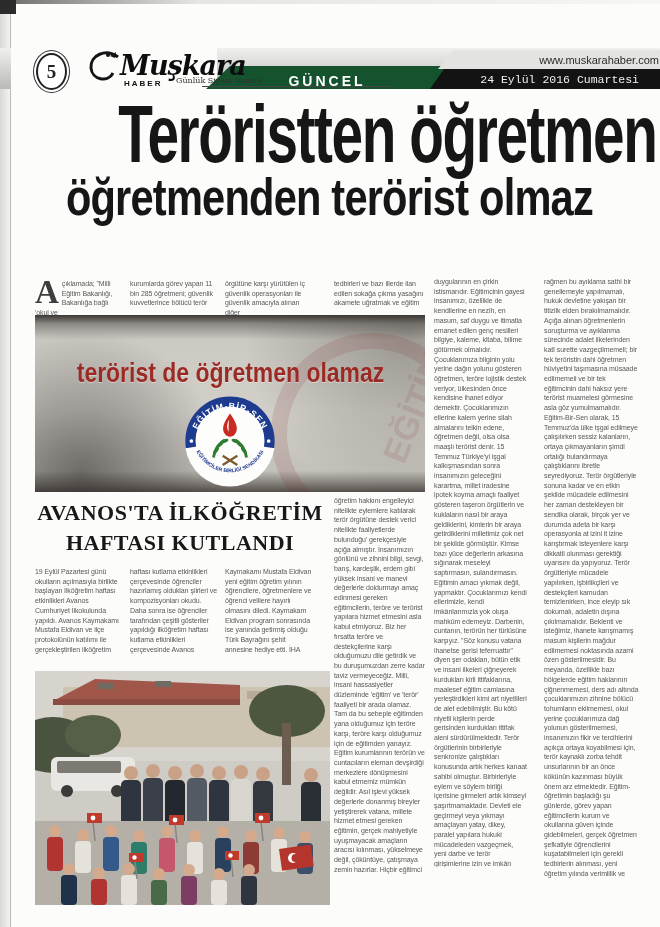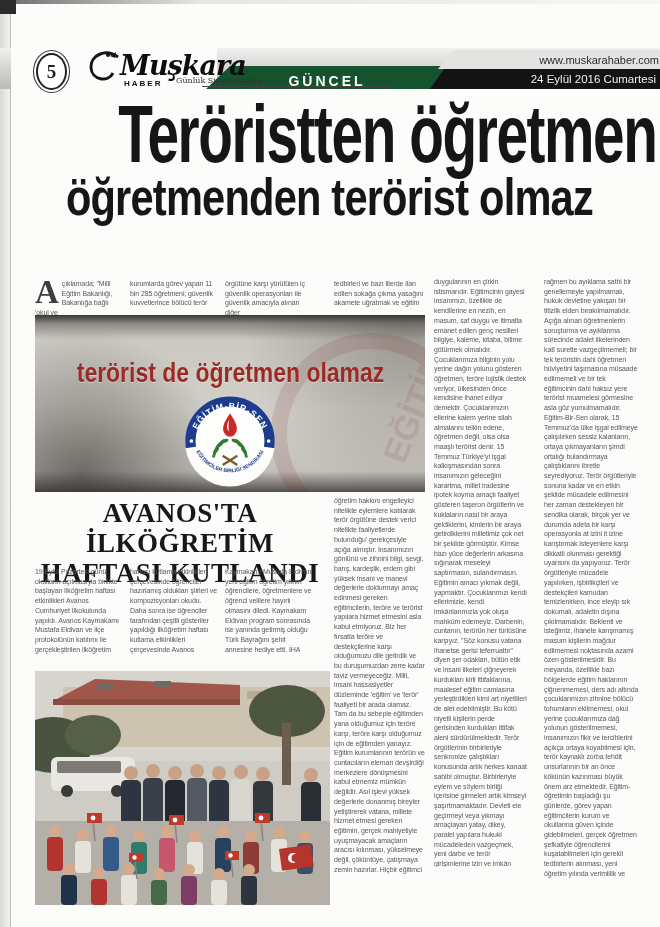--- a/index.html
+++ b/index.html
@@ -21,21 +21,21 @@
   .guncel-bar{position:absolute;left:206px;top:66px;width:242px;height:23px;background:#14532d;
     clip-path:polygon(24px 0,100% 0,100% 100%,0 100%);
     display:flex;align-items:flex-end;justify-content:center;}
   .guncel-bar span{color:#fff;font-weight:bold;font-size:14px;letter-spacing:3px;}
   .site-strip{position:absolute;left:438px;top:50px;width:222px;height:19px;background:#e3e3e2;
     clip-path:polygon(16px 0,100% 0,100% 100%,0 100%);
     display:flex;align-items:center;justify-content:flex-end;padding-right:1px;box-sizing:border-box;}
   .site-strip span{color:#2c2c2c;font-size:11px;}
   .date-bar{position:absolute;left:430px;top:69px;width:230px;height:20px;background:#131313;
     clip-path:polygon(14px 0,100% 0,100% 100%,0 100%);
-    display:flex;align-items:center;justify-content:flex-end;padding-right:4px;box-sizing:border-box;}
+    display:flex;align-items:center;justify-content:flex-end;padding-right:21px;box-sizing:border-box;font-family:Liberation Mono, monospace;}
   .date-bar span{color:#f0f0f0;font-size:11.5px;}
   .pagenum{position:absolute;left:36px;top:53px;width:27px;height:33px;border:2px solid #222;border-radius:50%;
     box-shadow:0 0 0 2px #fff,0 0 0 3px #333;background:#fff;
     display:flex;align-items:center;justify-content:center;
     font-family:"Liberation Serif",serif;font-size:19px;font-weight:bold;color:#222;}
   .masthead{position:absolute;left:84px;top:48px;width:320px;height:42px;}
   .masthead-swirl{position:absolute;left:0;top:0;}
   .masthead-main{position:absolute;left:36px;top:2px;font-family:"DejaVu Serif",serif;
     font-weight:bold;font-style:italic;font-size:27px;color:#0d0d0d;letter-spacing:-1px;}
   .masthead-sub{position:absolute;left:40px;top:31px;font-size:8px;font-weight:bold;letter-spacing:2px;color:#111;}
@@ -79,21 +79,21 @@
     transform:rotate(-68deg);transform-origin:100% 0;}
   .quote-l1,.quote-l2{position:absolute;left:0;width:390px;text-align:center;color:#9c2a24;
     font-weight:bold;text-shadow:0 1px 0 rgba(255,255,255,.4);}
   .quote-l1{top:12px;font-size:26px;}
   .quote-l1 span,.quote-l2 span{display:inline-block;transform:scaleX(.82);white-space:nowrap;}
   .quote-l2{top:42px;font-size:28px;}
   .union-logo{position:absolute;left:149px;top:80px;}
 
   
   .av-hl{position:absolute;left:30px;top:498px;width:300px;text-align:center;
-    font-family:"Liberation Serif",serif;font-weight:bold;font-size:27px;line-height:30px;color:#181818;
+    font-family:"Liberation Serif",serif;font-weight:bold;font-size:22px;line-height:30px;color:#181818;
     letter-spacing:.5px;}
   .c-av1{left:35px;top:567px;width:88px;height:100px;}
   .c-av2{left:130px;top:567px;width:88px;height:100px;}
   .c-av3{left:225px;top:567px;width:90px;height:100px;}
   .photo{position:absolute;left:35px;top:671px;width:295px;height:234px;background:#cfccc6;overflow:hidden;}
 </style>
 </head>
 <body>
 
 <div class="page">

